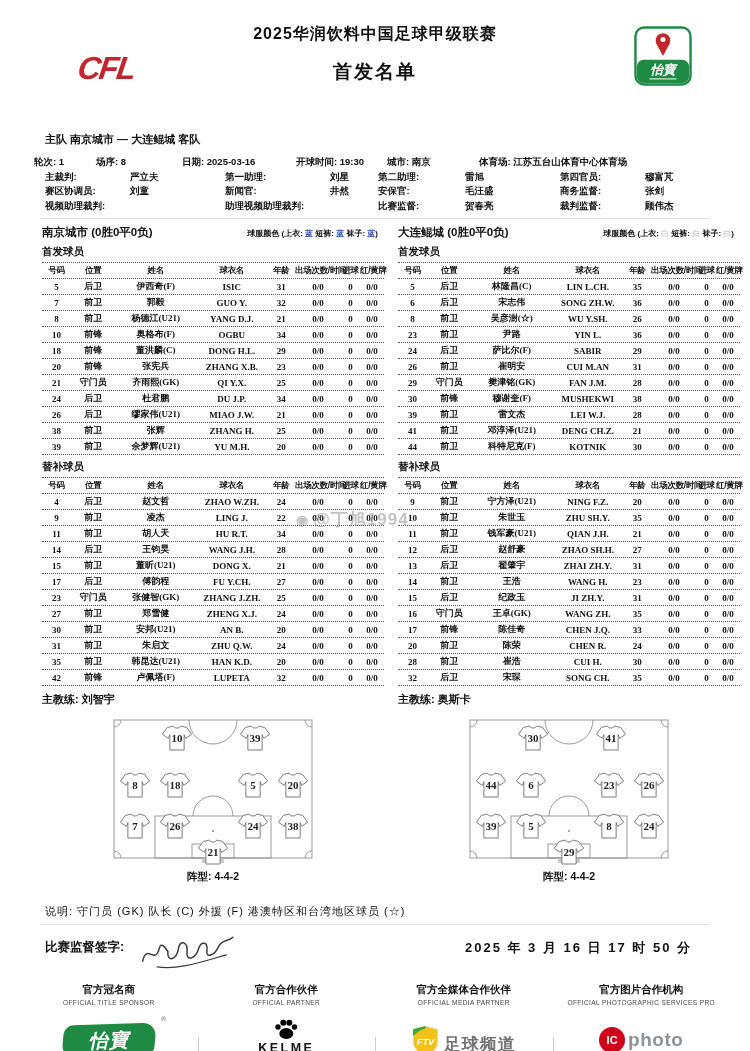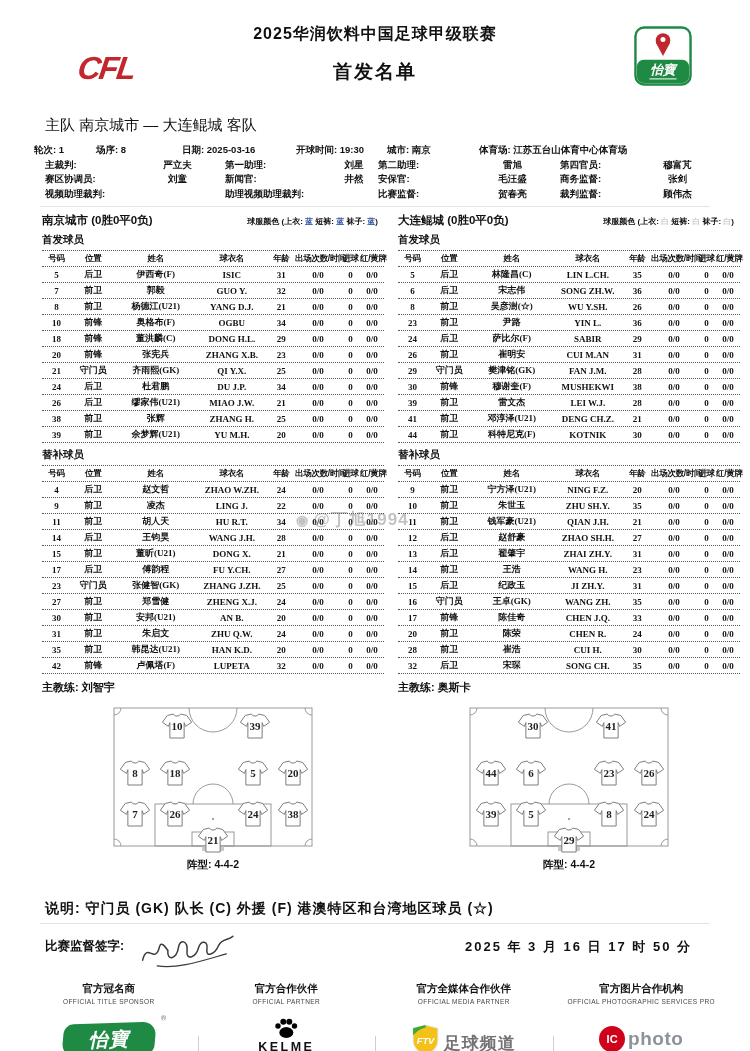--- a/index.html
+++ b/index.html
@@ -6,28 +6,28 @@
   .sheet{position:relative;width:750px;height:1051px;background:#fff;overflow:hidden;
          font-family:"Liberation Sans",sans-serif;color:#111;}
   
   .hdr{position:relative;padding-top:24px;height:92px;}
   .cfl-logo{position:absolute;left:78px;top:50px;font-style:italic;font-weight:900;
             font-size:32px;color:#c1272d;letter-spacing:-2px;transform:skewX(-8deg);}
   .title{ text-align:center;font-weight:800;font-size:16px;letter-spacing:1px;}
   .subtitle{text-align:center;font-weight:800;font-size:19px;letter-spacing:2px;margin-top:14px;}
   .cestbon-badge{position:absolute;right:58px;top:26px;width:58px;height:60px;}
   
-  .teamsline{margin:0 0 0 45px;font-weight:400;font-size:15px;}
+  .teamsline{margin:16px 0 0 45px;font-weight:700;font-size:11px;}
   .info1{display:grid;grid-template-columns:62px 86px 114px 91px 92px 1fr;
          margin:8px 40px 0 34px;font-size:9.5px;font-weight:700;line-height:14.5px;white-space:nowrap;}
   .offs{margin:0 40px 0 45px;}
   .off-row{display:grid;grid-template-columns:85px 95px 105px 48px 87px 95px 85px 1fr;
            font-size:9.5px;line-height:14.5px;white-space:nowrap;}
   .off-row .lab{font-weight:700;}
-  .off-row .val{font-weight:600;text-align:center;}
+  .off-row .val{font-weight:600;}
   .rule{border-top:1px solid #e3e3e3;margin:5px 40px 0 40px;}
   
   .cols{display:grid;grid-template-columns:1fr 1fr;column-gap:14px;padding:6px 10px 0 42px;}
   .teamhead{display:flex;align-items:baseline;justify-content:space-between;white-space:nowrap;}
   .tname{font-weight:800;font-size:11.5px;}
   .kit{font-size:8px;font-weight:700;margin-right:6px;}
   .kit .kval{font-weight:700;}
   .seclab{font-weight:800;font-size:10.5px;margin:5px 0 3px 0;}
   .tbl{width:100%;}
   .trow{display:grid;grid-template-columns:8.5% 13% 23.5% 21% 8% 13.5% 5.5% 7%;
@@ -39,21 +39,21 @@
   .trow.h .c{font-family:"Liberation Sans",sans-serif;font-weight:800;font-size:8.5px;}
   .coach{margin-top:6px;font-size:11px;font-weight:800;}
   
   .pitch{position:relative;width:200px;height:146px;margin:12px auto 0 auto;}
   .pitch svg.field{position:absolute;left:0;top:0;width:100%;height:100%;}
   .jersey{position:absolute;width:30px;height:26px;transform:translate(-50%,-50%);}
   .jersey svg{position:absolute;left:0;top:0;width:100%;height:100%;}
   .jersey .num{position:absolute;left:0;right:0;top:7px;text-align:center;
                font-family:"Liberation Serif","DejaVu Serif",serif;font-size:11px;font-weight:600;color:#222;}
   .formation{text-align:center;font-size:10.5px;font-weight:700;margin-top:5px;}
-  .legend{margin:28px 0 0 45px;font-weight:700;font-size:14px;letter-spacing:1px;}
+  .legend{margin:20px 0 0 45px;font-weight:400;font-size:11px;letter-spacing:1px;}
   
   .signrow{display:flex;align-items:flex-start;margin:14px 58px 0 45px;}
   .signlab{font-weight:800;font-size:12.5px;text-align:right;}
   .sig{margin-left:14px;margin-top:-6px;transform:rotate(-5deg);}
   .spacer{flex:1;}
   .datetime{font-weight:800;font-size:13px;letter-spacing:2px;white-space:nowrap;}
   .sponsors{display:grid;grid-template-columns:1fr 1fr 1fr 1fr;margin-top:10px;padding:0 20px;}
   .sp-cell{position:relative;text-align:center;padding-top:2px;}
   .sp-cell:not(:first-child)::before{content:"";position:absolute;left:0;top:56px;height:26px;
                                      border-left:1px solid #cfcfcf;}

